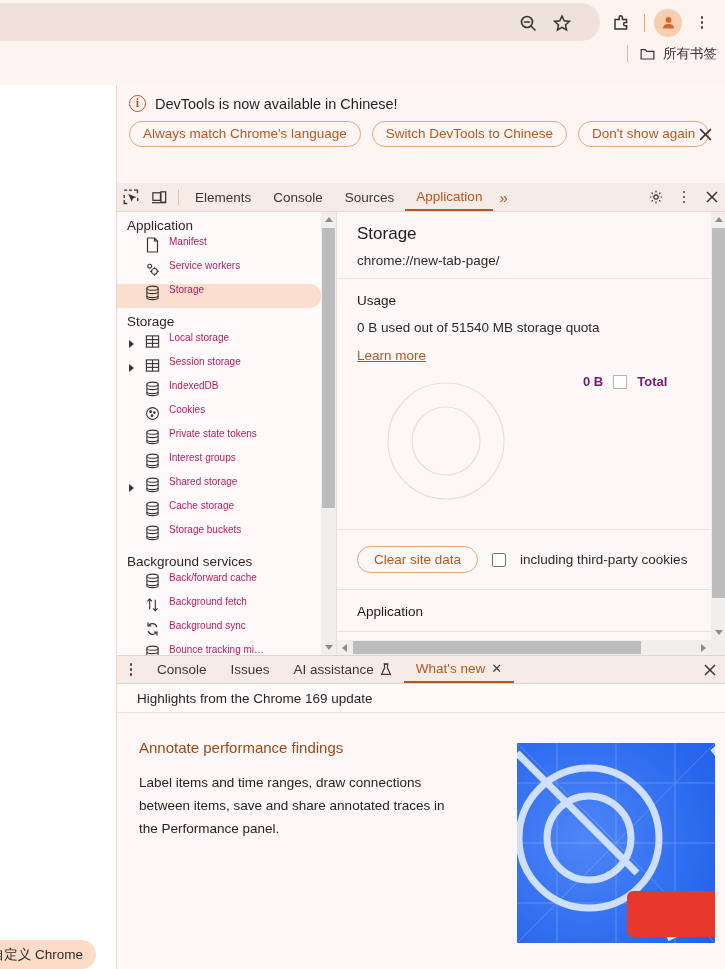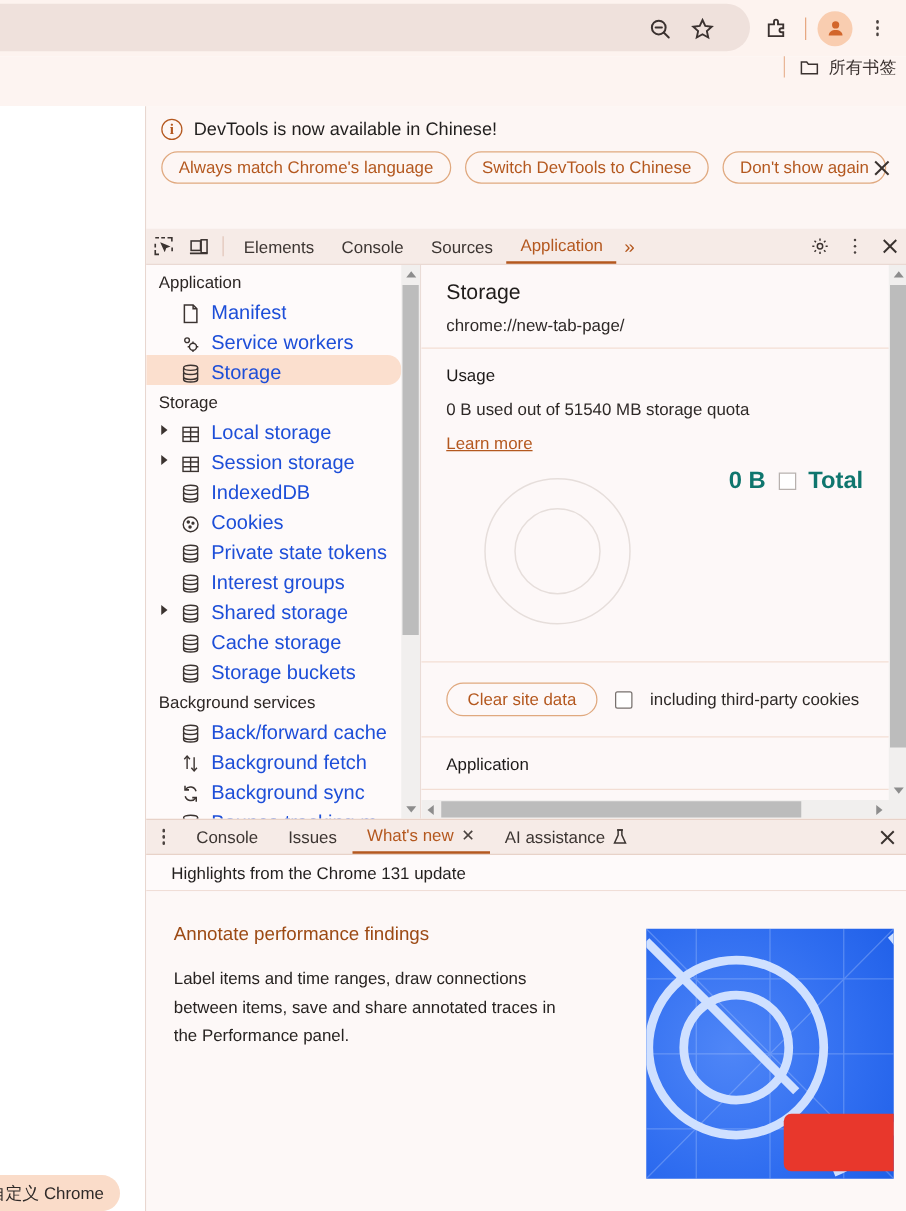--- a/index.html
+++ b/index.html
@@ -124,22 +124,22 @@
   .sidebar {
     position: relative; width: 220px; height: 443px;
     background: #fefafa; overflow: hidden;
     border-right: 1px solid #eadcd7;
   }
   .sb-scroll { position: absolute; left: 0; top: 0; width: 204px; }
   .sb-group {
     font-size: 13.5px; color: #2c2624; padding: 6px 0 3px 10px;
   }
   .sb-item {
-    display: flex; align-items: flex-end; height: 24px;
-    padding-left: 26px; font-size: 16px; color: #1d4ed8; cursor: pointer;
+    display: flex; align-items: flex-start; height: 24px;
+    padding-left: 26px; font-size: 10px; color: #be185d; cursor: pointer;
     position: relative;
   }
   .sb-item.sel { background: #fbdfce; border-radius: 0 11px 11px 0; }
   .sb-item .ico {
     width: 18px; height: 18px; margin-right: 8px; flex: 0 0 auto;
     display: flex; align-items: center; justify-content: center;
   }
   .sb-caret {
     position: absolute; left: 12px; top: 8px;
     width: 0; height: 0;
@@ -178,21 +178,21 @@
   .mp-url { font-size: 13.5px; color: #2e2927; }
   .mp-section { padding: 14px 0 0 20px; border-bottom: 1px solid #f3ded4; }
   .mp-h { font-size: 13.5px; font-weight: normal; color: #1d1a19; margin-bottom: 12px; }
   .mp-txt { font-size: 13.5px; color: #2e2927; margin-bottom: 11px; }
   .mp-link { font-size: 13.5px; color: #b4581f; text-decoration: underline; cursor: pointer; }
   .donut-row { position: relative; height: 165px; }
   .donut { position: absolute; left: 28px; top: 16px; }
   .legend {
     position: absolute; left: 226px; top: 10px;
     display: flex; align-items: center; gap: 10px;
-    font-size: 19px; font-weight: bold; color: #0f766e;
+    font-size: 13px; font-weight: bold; color: #701a75;
   }
   .legend-box { width: 14px; height: 14px; border: 1.5px solid #b8b1ae; background: #fff; }
   .cb-row { display: flex; align-items: center; gap: 9px; font-size: 13.5px; color: #2e2927; padding-bottom: 14px; }
   .cb {
     width: 14px; height: 14px; border: 1.5px solid #77706d; border-radius: 2px;
     background: #fff; flex: 0 0 auto; cursor: pointer;
   }
   .clear-row {
     display: flex; align-items: center; gap: 14px; padding: 16px 0 16px 20px;
     border-bottom: 1px solid #f3ded4;
@@ -644,40 +644,40 @@
               <i></i>
               <i></i>
             </div>
         </div>
         <div class="dw-tab">
           <span>Console</span>
         </div>
         <div class="dw-tab">
           <span>Issues</span>
         </div>
-        <div class="dw-tab active">
-          <span>What's new</span>
-          <span class="small-x">✕</span>
-        </div>
         <div class="dw-tab">
           <span>AI assistance</span>
           <svg width="12" height="13" viewBox="0 0 12 13" fill="none" stroke="#3c3532" stroke-width="1.2">
             <path d="M4.5 1v4L1.6 11.3h8.8L7.5 5V1z"></path>
               <line x1="3.6" y1="1" x2="8.4" y2="1"></line>
           </svg>
         </div>
+        <div class="dw-tab active">
+          <span>What's new</span>
+          <span class="small-x">✕</span>
+        </div>
         <div class="dw-close">
           <svg width="14" height="14" viewBox="0 0 14 14" stroke="#39322f" stroke-width="1.5">
               <line x1="2" y1="2" x2="12" y2="12"></line>
               <line x1="12" y1="2" x2="2" y2="12"></line>
             </svg>
         </div>
       </div>
 
-      <div class="dw-sub">Highlights from the Chrome 131 update</div>
+      <div class="dw-sub">Highlights from the Chrome 169 update</div>
 
       <div class="wn-card">
         <div class="wn-title">Annotate performance findings</div>
         <div class="wn-body">Label items and time ranges, draw connections between items, save and share annotated traces in the Performance panel.</div>
         <div class="wn-thumb">
           <svg class="wn-grid" viewBox="0 0 198 200">
             <g stroke="#cfe0ff" stroke-width="1">
               <line x1="0" y1="40" x2="198" y2="40"></line>
                 <line x1="0" y1="100" x2="198" y2="100"></line>
               <line x1="0" y1="160" x2="198" y2="160"></line>

